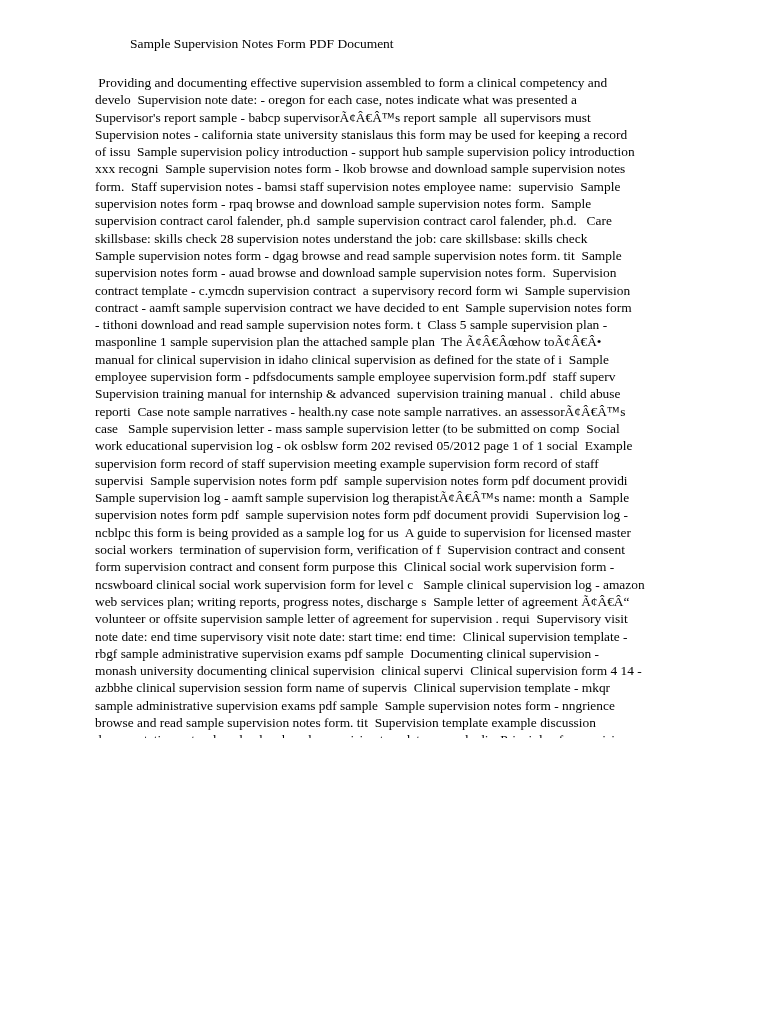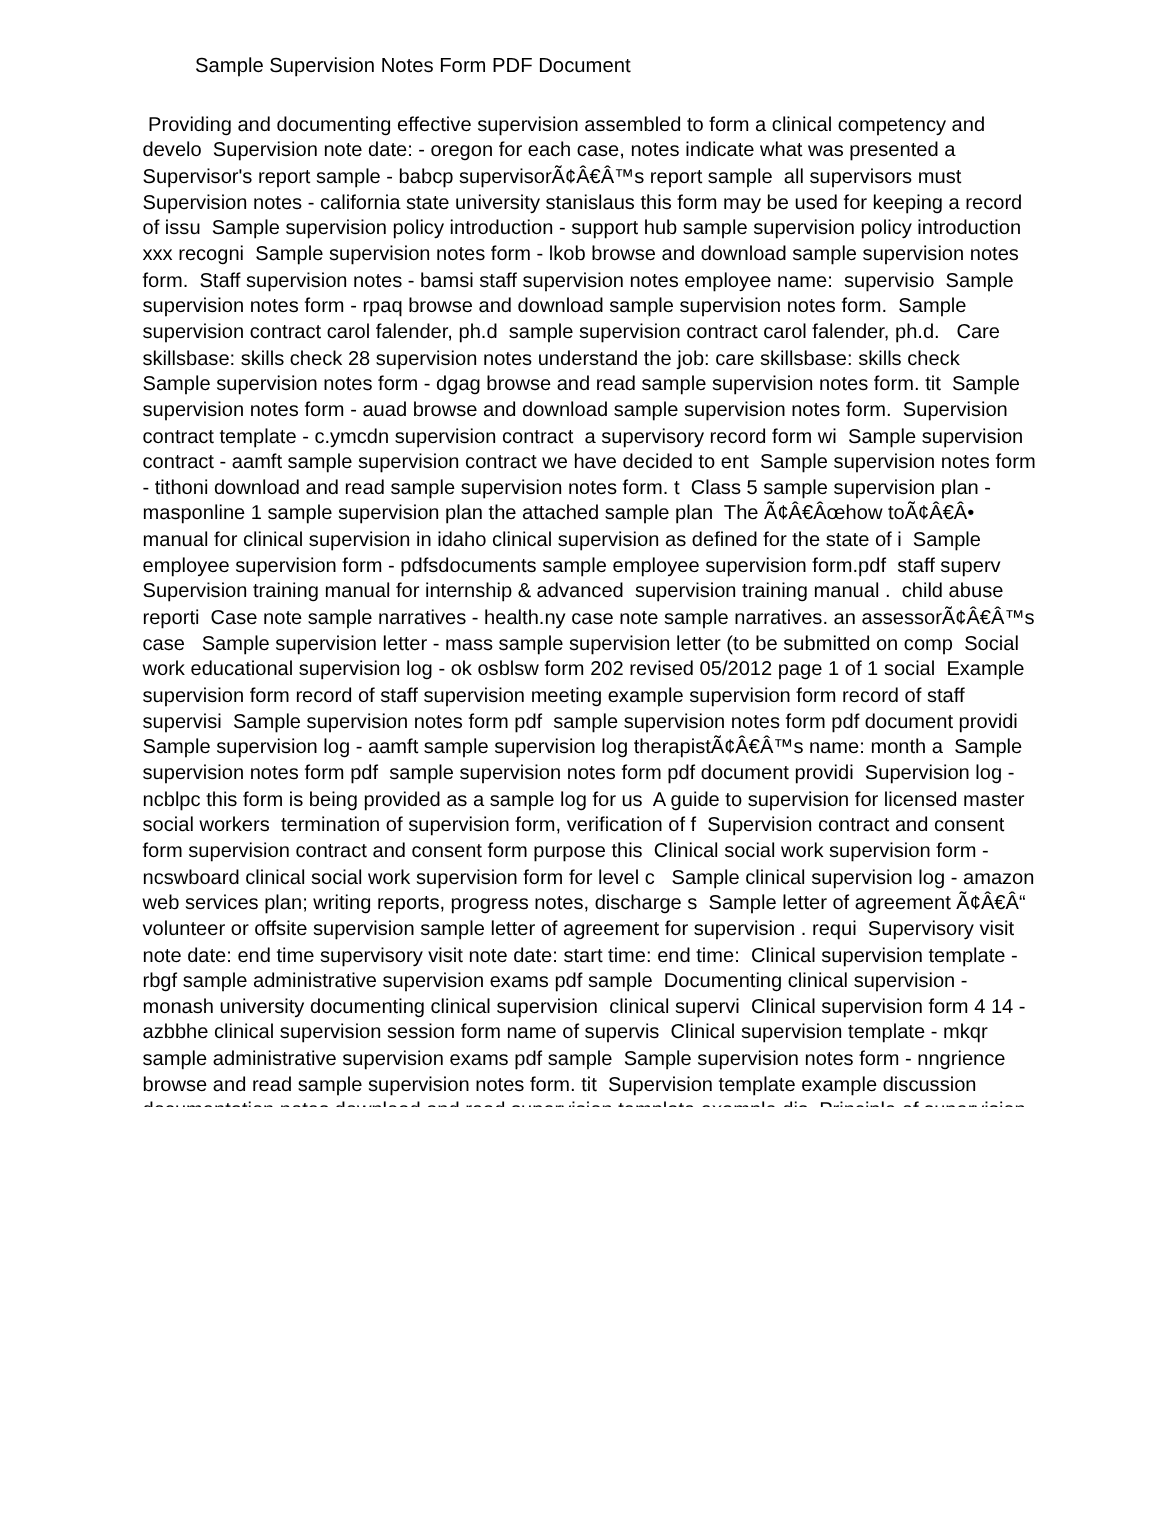--- a/index.html
+++ b/index.html
@@ -5,21 +5,21 @@
   html, body {
     margin: 0;
     padding: 0;
     background: #ffffff;
   }
   .page {
     position: relative;
     width: 770px;
     height: 738px;
     background: #ffffff;
-    font-family: Liberation Sans, sans-serif;
+    font-family: Liberation Serif, serif;
     color: #000000;
     overflow: hidden;
   }
   .doc-title {
     position: absolute;
     left: 130px;
     top: 36px;
     font-size: 13.5px;
     line-height: 16px;
     white-space: pre;

